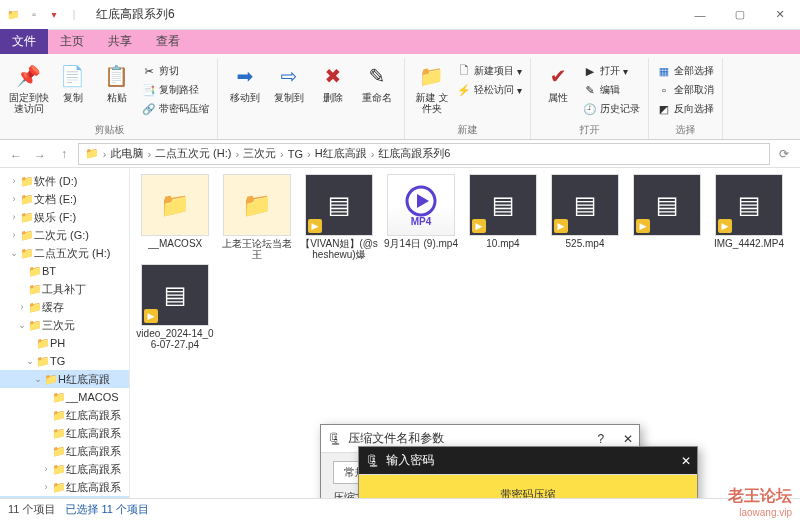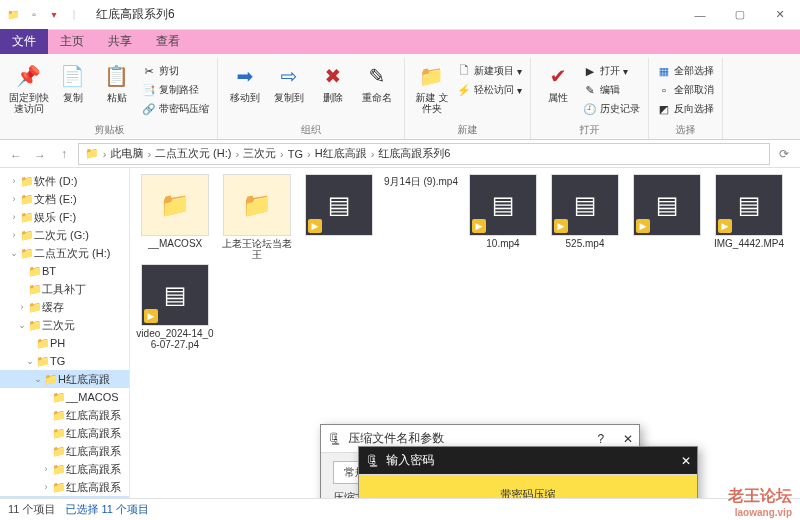--- a/index.html
+++ b/index.html
@@ -56,21 +56,21 @@
 .dlg1 .tabrow { display:flex; border-bottom:1px solid #bbb; }
 .dlg1 .tabrow .t { padding:3px 10px; border:1px solid #bbb; border-bottom:none; background:#fff; font-size:11px; margin-right:2px; }
 .dlg1 .formrow { margin:6px 0; }
 .dlg2 { left:228px; top:278px; width:340px; height:236px; z-index:10; }
 .dlg2 .dlgtitle { background:#1f1f1f; color:#fff; }
 .dlg2 .dlgtitle .x { color:#fff; }
 .dlg2 .dlgbody { background:#fde047; }
 .dlg2 .heading { text-align:center; margin:4px 0 10px; }
 .dlgbtn { border:1px solid #999; background:#e8e8e8; padding:2px 10px; font-size:11px; display:inline-block; }
 .watermark { position:absolute; right:8px; bottom:2px; text-align:right; color:#d04028; font-size:16px; font-weight:700; text-shadow:0 0 3px #fff; opacity:.75; z-index:20; }
-.watermark .sub { font-size:10px; color:#d86048; font-weight:700; }
+.watermark .sub { font-size:10px; color:#d86048; font-weight:400; }
 </style>
 </head>
 <body>
 
 <div class="titlebar">
   <div class="qat">
     <span class="sq">📁</span>
     <span class="sq">▫</span>
     <span class="sq" style="color:#d04040">▾</span>
     <span class="sq" style="color:#ccc">|</span>
@@ -135,21 +135,20 @@
         </div>
       <div class="bigbtn">
           <div class="ic" style="color:#c03030">✖</div>
           <div class="lb">删除</div>
         </div>
       <div class="bigbtn">
           <div class="ic">✎</div>
           <div class="lb">重命名</div>
         </div>
     </div>
-    <div class="glabel">组织</div>
   </div>
   <div class="ribgroup">
     <div class="gicons">
       <div class="bigbtn">
           <div class="ic" style="color:#d9a830">📁</div>
           <div class="lb">新建
 文件夹</div>
         </div>
       <div class="smallcol">
         <div class="smallbtn"><span class="ic">🗋</span><span>新建项目</span> ▾</div>
@@ -323,22 +322,30 @@
         <div class="fileitem">
           <div class="thumb folder">📁</div>
           <div class="fname">__MACOSX</div>
         </div>
         <div class="fileitem">
           <div class="thumb folder">📁</div>
           <div class="fname">上老王论坛当老王</div>
         </div>
         <div class="fileitem">
           <div class="thumb vid">▤<div class="playbadge">▶</div></div>
-        </div>
-        <div class="fileitem">
+          <div class="fname">【VIVAN姐】(@sheshewu)爆</div>
+        </div>
+        <div class="fileitem">
+          <div class="thumb mp4big">
+            <svg viewBox="0 0 48 48">
+              <circle cx="24" cy="20" r="14" fill="none" stroke="#5a3fd0" stroke-width="3"></circle>
+              <polygon points="20,13 20,27 32,20" fill="#5a3fd0"></polygon>
+              <text x="24" y="44" text-anchor="middle" font-size="10" fill="#5a3fd0" font-weight="700">MP4</text>
+            </svg>
+          </div>
           <div class="fname">9月14日 (9).mp4</div>
         </div>
         <div class="fileitem">
           <div class="thumb vid">▤<div class="playbadge">▶</div></div>
           <div class="fname">10.mp4</div>
         </div>
         <div class="fileitem">
           <div class="thumb vid">▤<div class="playbadge">▶</div></div>
           <div class="fname">525.mp4</div>
         </div>

